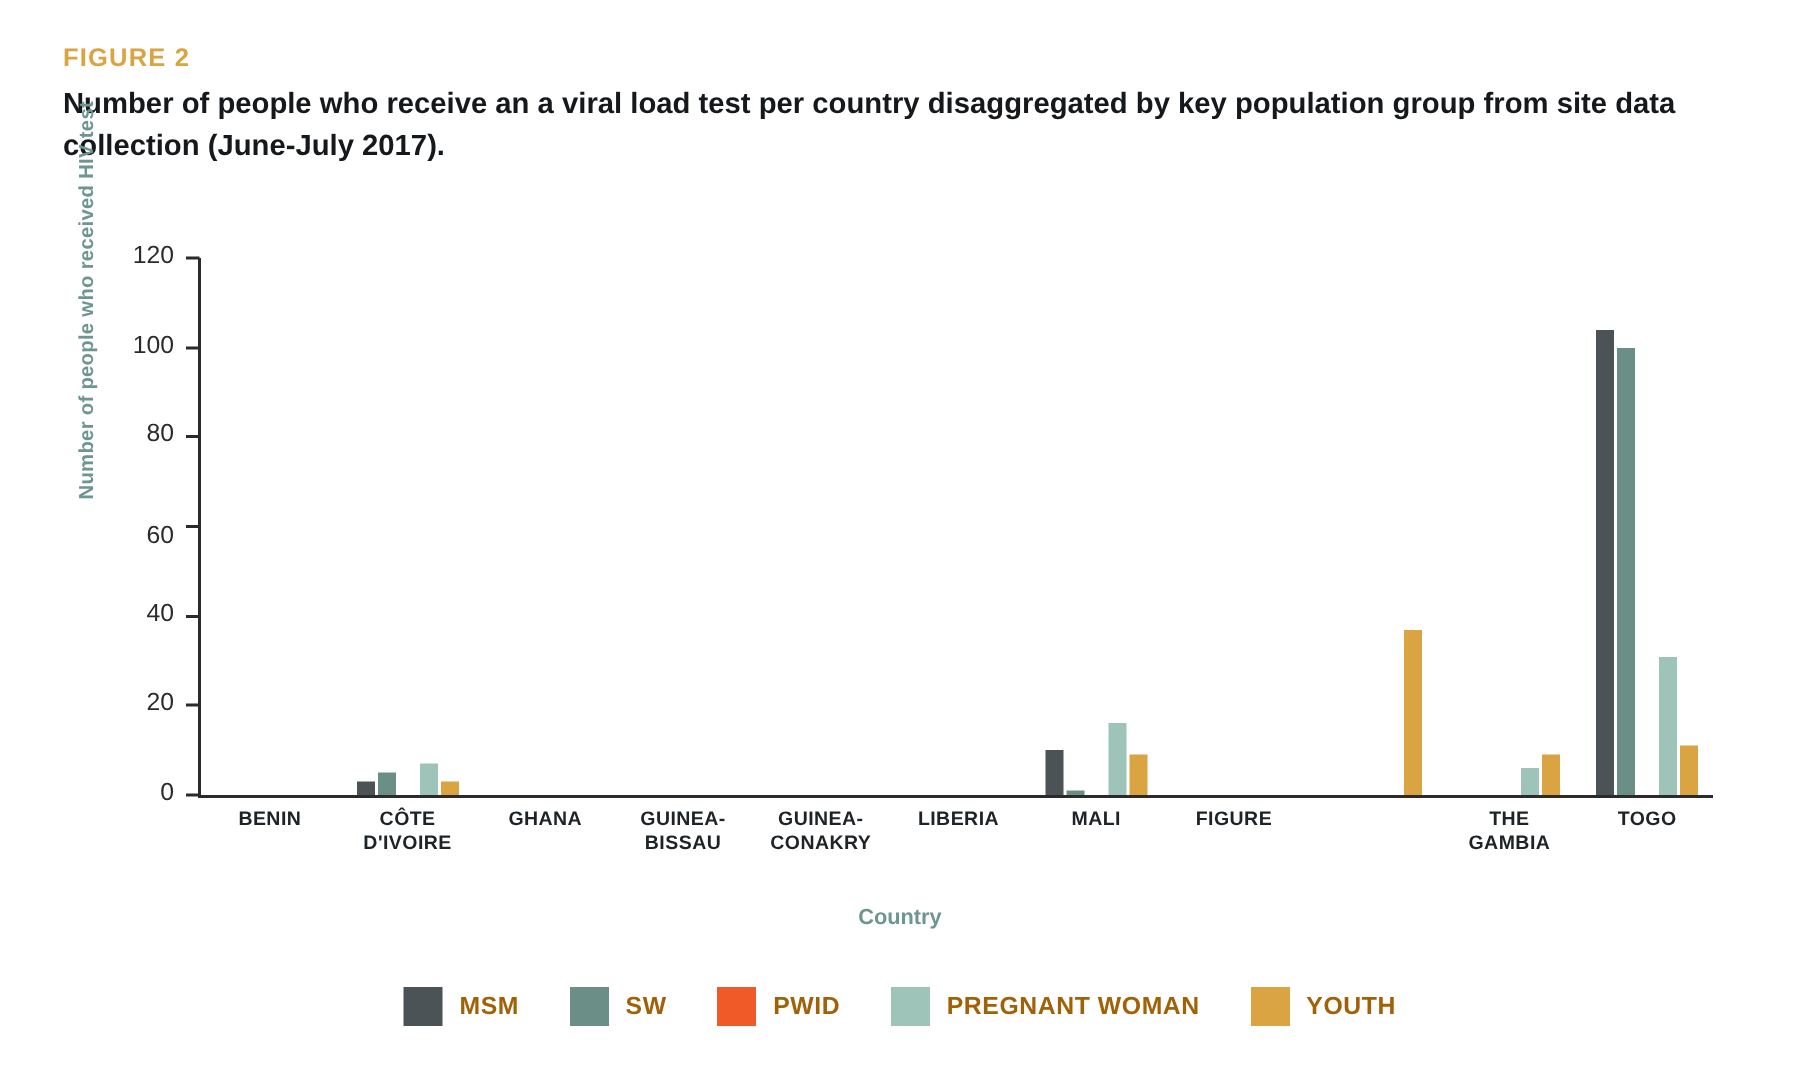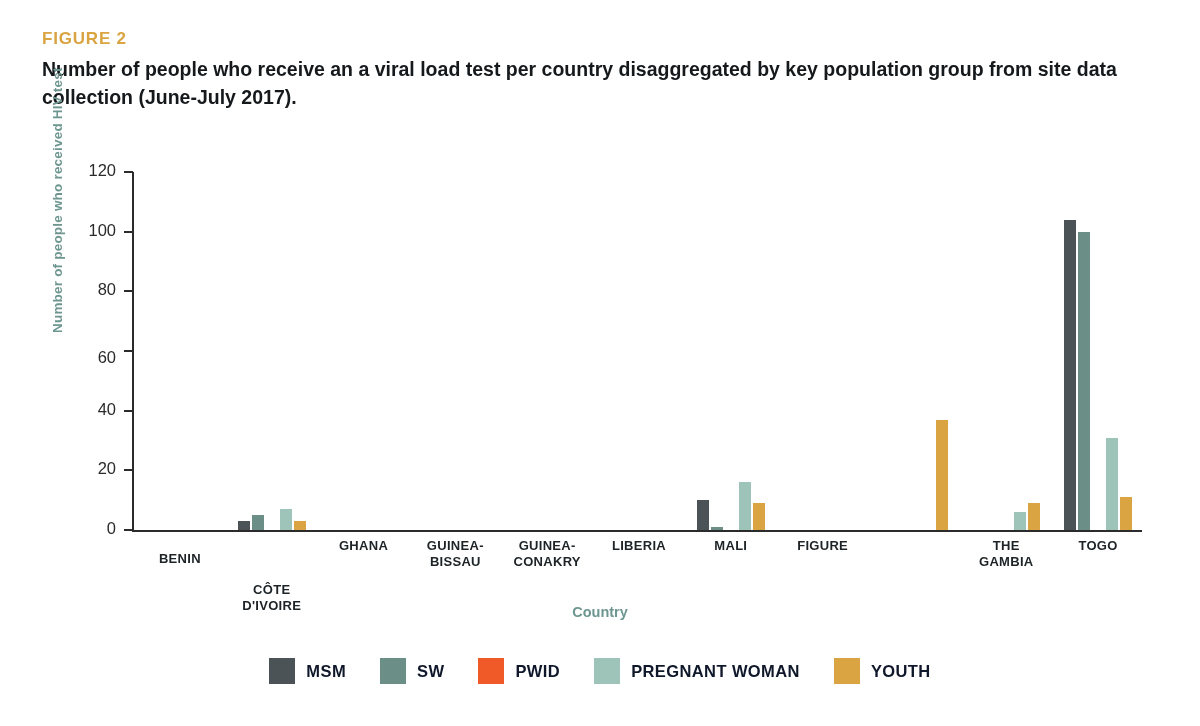--- a/index.html
+++ b/index.html
@@ -76,21 +76,21 @@
     text-align:center; font-size:14.5px; font-weight:bold; color:#6e9690;
   }
 
   
   .legend {
     position:absolute; left:0; top:658px; width:1200px;
     display:flex; justify-content:center; align-items:center;
   }
   .legend-item { display:flex; align-items:center; margin:0 17px; }
   .legend-swatch { width:26px; height:26px; margin-right:11px; }
-  .legend-text { font-size:16.5px; font-weight:bold; letter-spacing:.4px; color:#0f172a; }
+  .legend-text { font-size:16.5px; font-weight:bold; letter-spacing:.4px; color:#a16207; }
 
   .bottom-rule {
     position:absolute; left:0; bottom:0; width:1200px; height:6px;
     background:#ffffff;
   }
 </style>
 </head>
 <body>
 
 <div class="page">
@@ -194,24 +194,24 @@
       </div>
       <div class="group" style="left: 918.182px; width: 91.8182px;">
         <div class="bar" style="height: 310.267px; background: rgb(76, 83, 86);"></div>
         <div class="bar" style="height: 298.333px; background: rgb(107, 143, 135);"></div>
         <div class="bar" style="height: 0px; background: rgb(240, 90, 40);"></div>
         <div class="bar" style="height: 92.4833px; background: rgb(158, 195, 184);"></div>
         <div class="bar" style="height: 32.8167px; background: rgb(217, 164, 65);"></div>
       </div>
     </div>
   <div class="cat-labels" id="cats">
-      <div class="cat" style="left: -20px; width: 131.818px; margin-top: 13px;">
+      <div class="cat" style="left: -20px; width: 131.818px;">
         <div>BENIN</div>
       </div>
-      <div class="cat" style="left: 71.8182px; width: 131.818px; margin-top: 44px;">
+      <div class="cat" style="left: 71.8182px; width: 131.818px;">
         <div>CÔTE</div>
         <div>D'IVOIRE</div>
       </div>
       <div class="cat" style="left: 163.636px; width: 131.818px;">
         <div>GHANA</div>
       </div>
       <div class="cat" style="left: 255.455px; width: 131.818px;">
         <div>GUINEA-</div>
         <div>BISSAU</div>
       </div>

